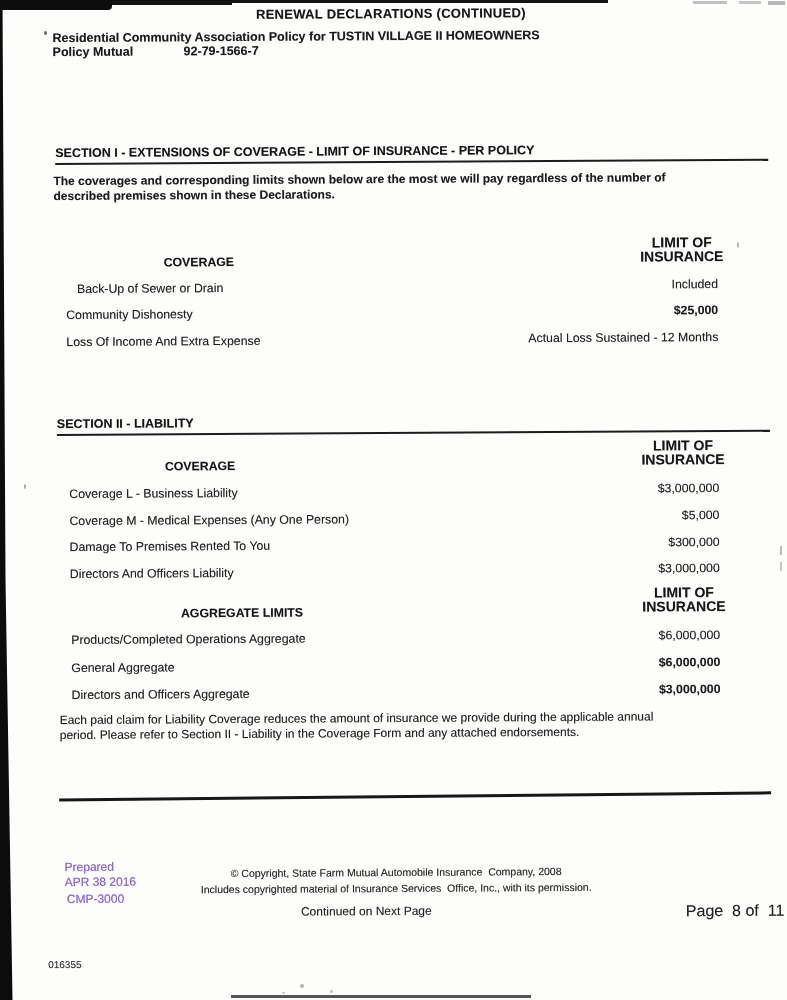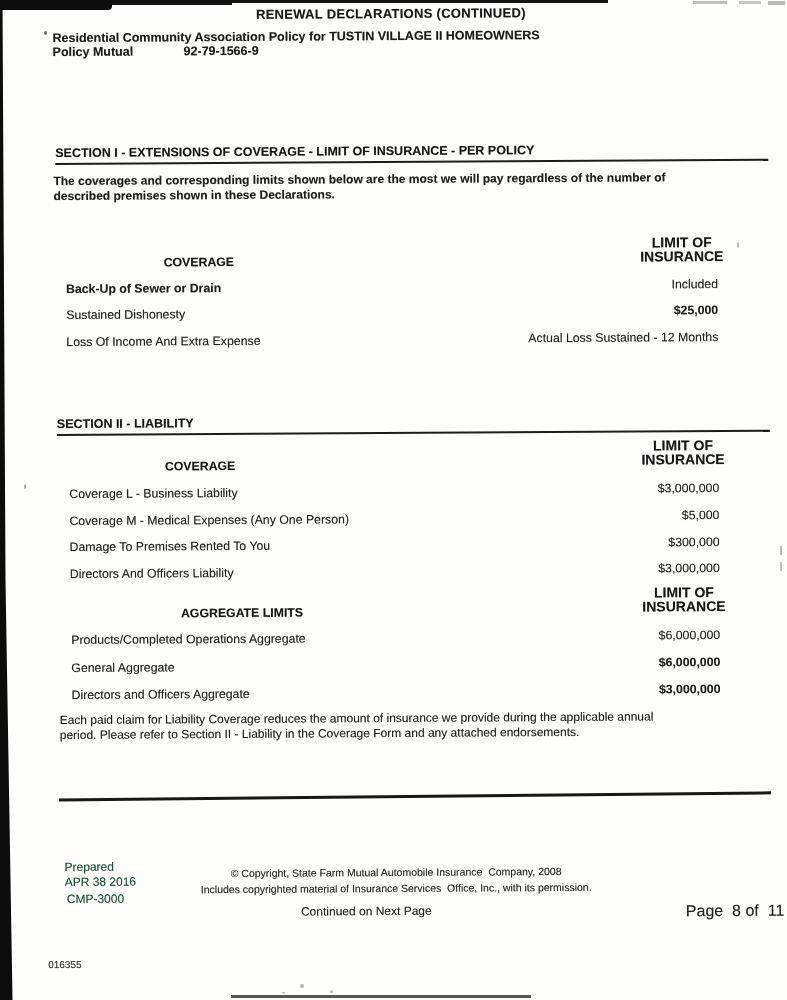--- a/index.html
+++ b/index.html
@@ -29,21 +29,21 @@
   .para{font-size:12px;font-weight:bold;white-space:normal;line-height:15px;color:#1b1b1b;}
   .note{font-size:12px;font-weight:normal;white-space:normal;line-height:14.5px;color:#1b1b1b;}
   .colhead{font-size:12.3px;font-weight:bold;text-align:center;color:#161616;}
   .limithead{font-size:14px;font-weight:bold;text-align:center;line-height:13.5px;color:#161616;}
   .covlabel{font-size:12.3px;color:#202020;}
   .limitval{font-size:12.3px;text-align:right;left:455px;width:264px;color:#1d1d1d;}
   .rule{
     position:absolute;left:57px;top:795px;width:712px;height:3px;background:#171717;
     transform:rotate(-0.22deg);
   }
-  .footer-left{font-size:12px;color:#14532d;}
+  .footer-left{font-size:12px;color:#8b5cf6;}
   .footer-code{font-size:10px;color:#333;}
   .footer-center{font-size:10.5px;width:787px;text-align:center;white-space:pre;color:#242424;}
   .footer-cont{font-size:12px;width:787px;text-align:center;color:#1f1f1f;}
   .footer-page{font-size:16px;white-space:pre;color:#1f1f1f;}
   
   .artifact{position:absolute;pointer-events:none;}
   .speck{position:absolute;background:#6a6a6a;border-radius:50%;}
 </style>
 </head>
 <body>
@@ -68,39 +68,39 @@
   <span class="speck" style="left:780px;top:562px;width:2px;height:9px;opacity:.4;border-radius:0;"></span>
   <span class="speck" style="left:300px;top:984px;width:4px;height:4px;opacity:.5;"></span>
   <span class="speck" style="left:330px;top:990px;width:3px;height:3px;opacity:.45;"></span>
   <span class="speck" style="left:282px;top:992px;width:3px;height:2px;opacity:.4;"></span>
 
   <div id="content">
 
     <div class="abs title" style="left:0;top:6px;">RENEWAL DECLARATIONS (CONTINUED)</div>
     <div class="abs policy" style="left:55px;top:29px;">Residential Community Association Policy for TUSTIN VILLAGE II HOMEOWNERS</div>
     <div class="abs policy" style="left:55px;top:43px;">Policy Mutual</div>
-    <div class="abs policy" style="left:186px;top:43px;">92-79-1566-9</div>
+    <div class="abs policy" style="left:186px;top:43px;">92-79-1566-7</div>
 
     <div class="abs sec-heading" style="left:57px;top:144px;width:713px;">
       <span>SECTION I - EXTENSIONS OF COVERAGE - LIMIT OF INSURANCE - PER POLICY</span>
     </div>
     <div class="abs para" style="left:55px;top:172px;width:672px;">The coverages and corresponding limits shown below are the most we will pay regardless of the number of described premises shown in these Declarations.</div>
 
     <div class="abs limithead" style="left:610px;top:238px;width:146px;">
       <div>LIMIT OF</div>
       <div>INSURANCE</div>
     </div>
     <div class="abs colhead" style="left:120px;top:254px;width:160px;">COVERAGE</div>
 
     <div>
-      <div class="abs covlabel" style="left:67px;top:280px;font-weight:bold;">Back-Up of Sewer or Drain</div>
+      <div class="abs covlabel" style="left:78px;top:280px;">Back-Up of Sewer or Drain</div>
       <div class="abs limitval" style="top:279px;">Included</div>
     </div>
     <div>
-      <div class="abs covlabel" style="left:67px;top:306px;">Sustained Dishonesty</div>
+      <div class="abs covlabel" style="left:67px;top:306px;">Community Dishonesty</div>
       <div class="abs limitval b" style="top:305px;">$25,000</div>
     </div>
     <div>
       <div class="abs covlabel" style="left:67px;top:333px;">Loss Of Income And Extra Expense</div>
       <div class="abs limitval" style="top:332px;">Actual Loss Sustained - 12 Months</div>
     </div>
 
     <div class="abs sec-heading" style="left:57px;top:415px;width:713px;">
       <span>SECTION II - LIABILITY</span>
     </div>

